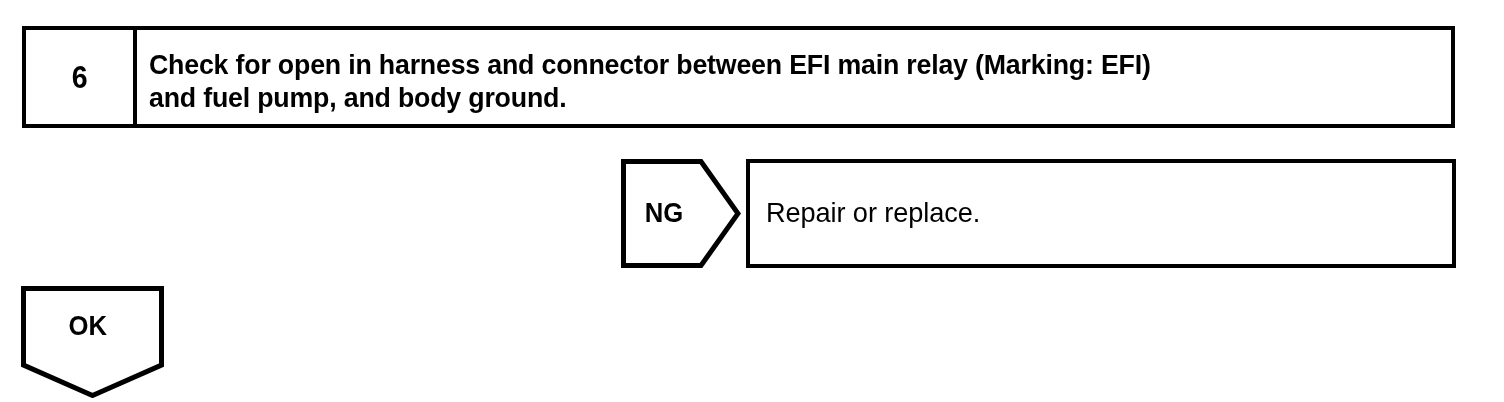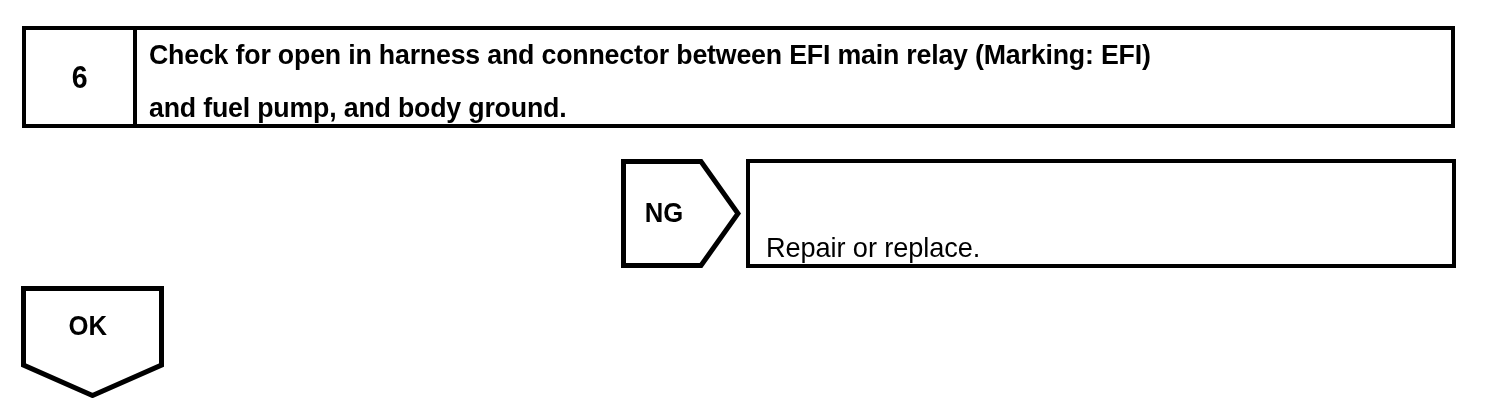--- a/index.html
+++ b/index.html
@@ -44,21 +44,21 @@
     line-height: 1;
     letter-spacing: 0px;
     transform: scaleX(0.92);
   }
   .step-text-cell {
     flex: 1 1 auto;
     box-sizing: border-box;
     padding: 8px 10px 0 12px;
     display: flex;
     flex-direction: column;
-    justify-content: space-between;
+    justify-content: center;
   }
   .step-text-line {
     font-size: 28px;
     font-weight: bold;
     line-height: 33px;
     white-space: nowrap;
     letter-spacing: -0.2px;
     transform: scaleX(0.955);
     transform-origin: left center;
   }
@@ -95,21 +95,21 @@
   .result-box {
     position: absolute;
     left: 746px;
     top: 159px;
     width: 710px;   
     height: 109px;  
     box-sizing: border-box;
     border: 4px solid #000000;
     background: #ffffff;
     display: flex;
-    align-items: flex-end;
+    align-items: center;
     padding-left: 16px;
   }
   .result-text {
     font-size: 28px;
     font-weight: normal;
     line-height: 1.15;
     white-space: nowrap;
     letter-spacing: -0.1px;
     transform: scaleX(0.97);
     transform-origin: left center;

